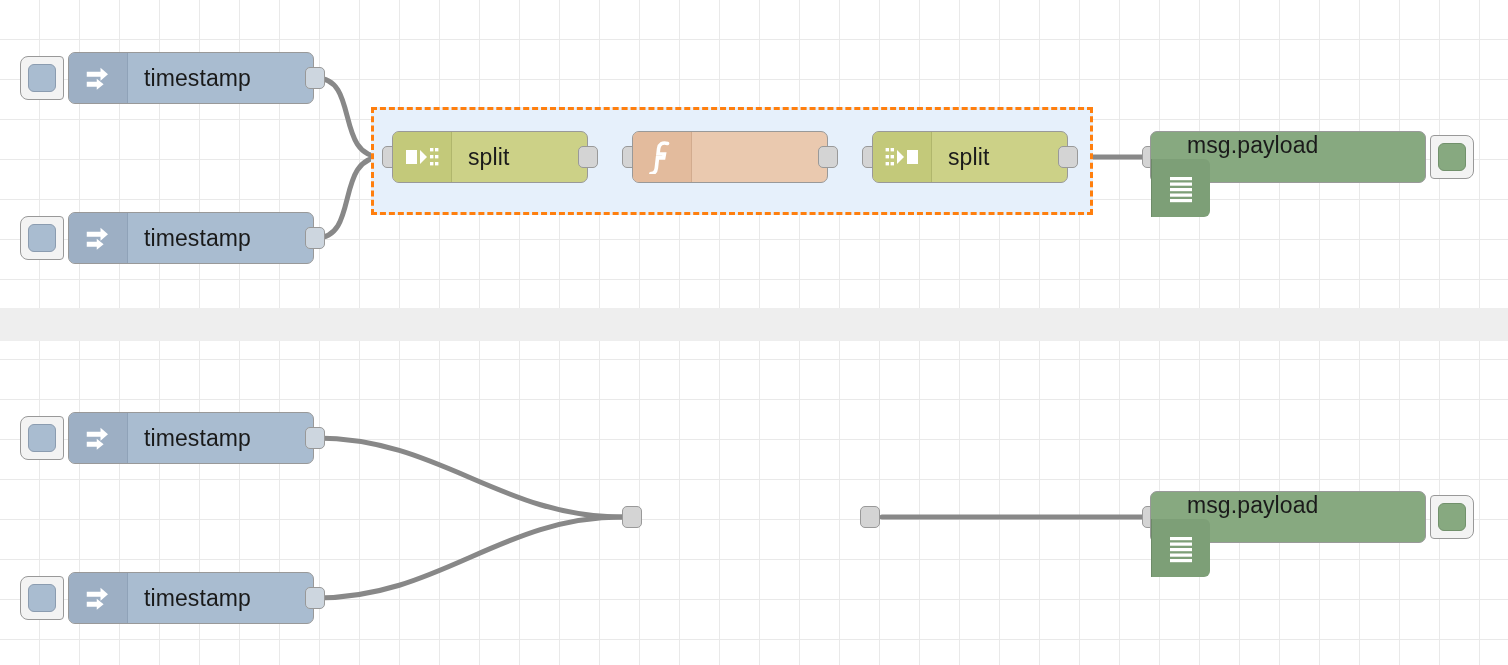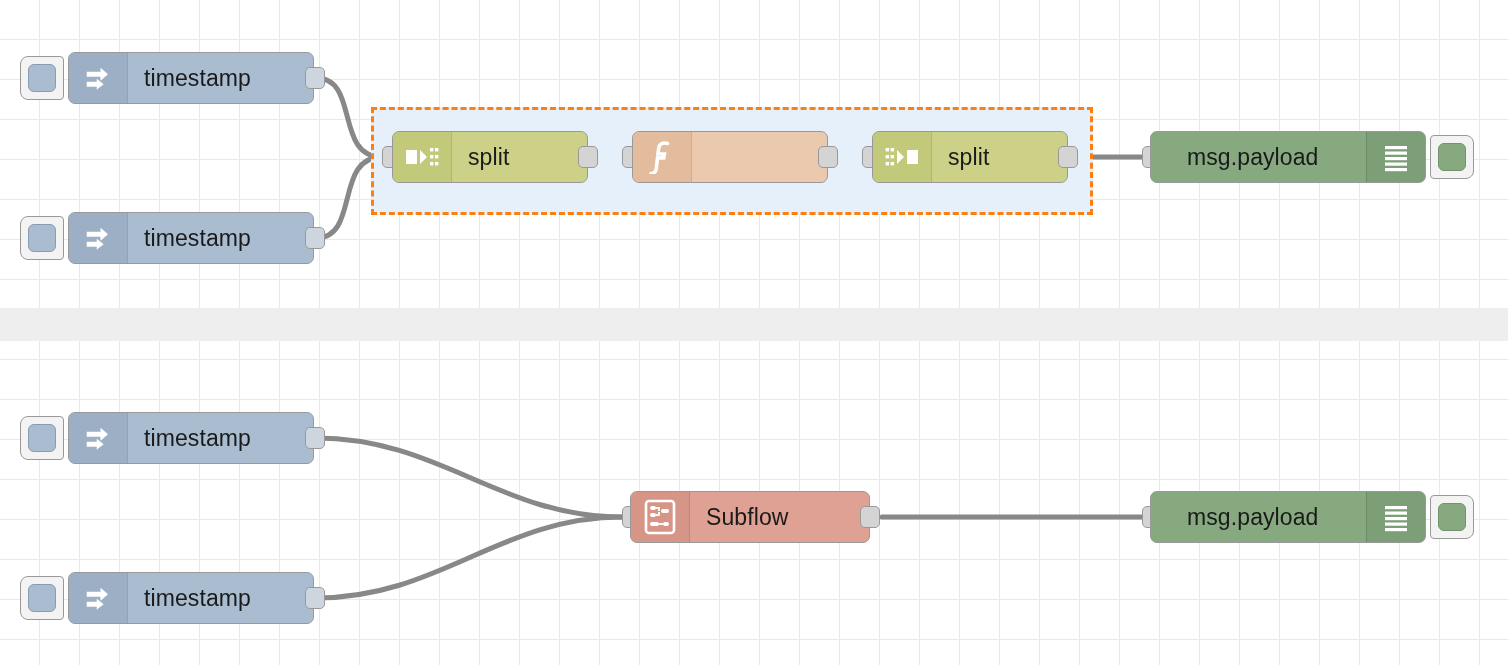--- a/index.html
+++ b/index.html
@@ -89,21 +89,21 @@
   .n-inject  { background: #a9bcd0; }
   .n-inject  .node-icon-cell { background: #9dafc4; border-right-color: #8fa2b8; }
   .n-split   { background: #ccd187; }
   .n-split   .node-icon-cell { background: #c3c97a; border-right-color: #b0b66c; }
   .n-join    { background: #ccd187; }
   .n-join    .node-icon-cell { background: #c3c97a; border-right-color: #b0b66c; }
   .n-func    { background: #eac9af; }
   .n-func    .node-icon-cell { background: #e3bb9d; border-right-color: #d2ab8e; }
   .n-subflow { background: #dfa193; }
   .n-subflow .node-icon-cell { background: #d79587; border-right-color: #c4867a; }
-  .n-debug   { background: #87a980; }
+  .n-debug   { background: #87a980; flex-direction: column; }
   .n-debug   .node-icon-cell {
     background: #7d9f77;
     border-right: none;
     border-left: 1.5px solid rgba(0,0,0,0.12);
     border-radius: 0 6px 6px 0;
   }
 
   
   .port {
     position: absolute;
@@ -300,40 +300,20 @@
       <svg class="icon-svg" width="30" height="30" viewBox="0 0 24 24" aria-hidden="true">
         <path d="M3 7 h11 v-3.2 l6 5.2 -6 5.2 V11 H3 Z" fill="#ffffff"></path>
         <path d="M3 15 h8 v-2.4 l5.5 4.4 -5.5 4.4 V19 H3 Z" fill="#ffffff"></path>
       </svg>
     </div>
     <div class="node-label left">timestamp</div>
   </div>
   <div class="port on-blue" style="left:305px;top:587px;"></div>
 
   <div class="port" style="left:622px;top:506px;"></div>
-  <div class="node n-subflow" style="left:630px;top:491px;width:240px;">
-    <div class="node-icon-cell">
-      <svg class="icon-svg" width="32" height="36" viewBox="0 0 32 36" aria-hidden="true">
-        <rect x="2" y="2" width="28" height="32" rx="3" fill="none" stroke="#ffffff" stroke-width="2.6"></rect>
-        <g fill="#ffffff">
-          <rect x="6" y="7" width="6" height="4" rx="2"></rect>
-          <rect x="6" y="14" width="6" height="4" rx="2"></rect>
-          <rect x="17" y="10" width="8" height="4" rx="2"></rect>
-          <rect x="6" y="23" width="9" height="4" rx="2"></rect>
-          <rect x="19" y="23" width="6" height="4" rx="2"></rect>
-        </g>
-        <g stroke="#ffffff" stroke-width="1.8" fill="none">
-          <path d="M12 9  h3 v3"></path>
-          <path d="M12 16 h3 v-3"></path>
-          <path d="M15 25 h4"></path>
-        </g>
-      </svg>
-    </div>
-    <div class="node-label left">Subflow</div>
-  </div>
   <div class="port" style="left:860px;top:506px;"></div>
 
   <div class="port" style="left:1142px;top:506px;"></div>
   <div class="node n-debug" style="left:1150px;top:491px;width:276px;">
     <div class="node-label left" style="padding-left:36px;">msg.payload</div>
     <div class="node-icon-cell">
       <svg class="icon-svg" width="30" height="30" viewBox="0 0 30 30" aria-hidden="true">
         <g fill="#ffffff">
           <rect x="4" y="4" width="22" height="3.2"></rect>
           <rect x="4" y="9.5" width="22" height="3.2"></rect>

